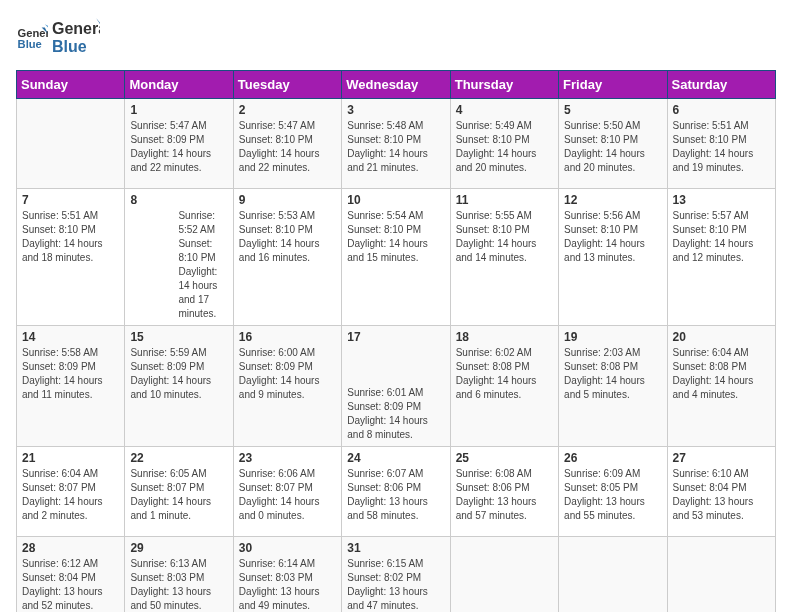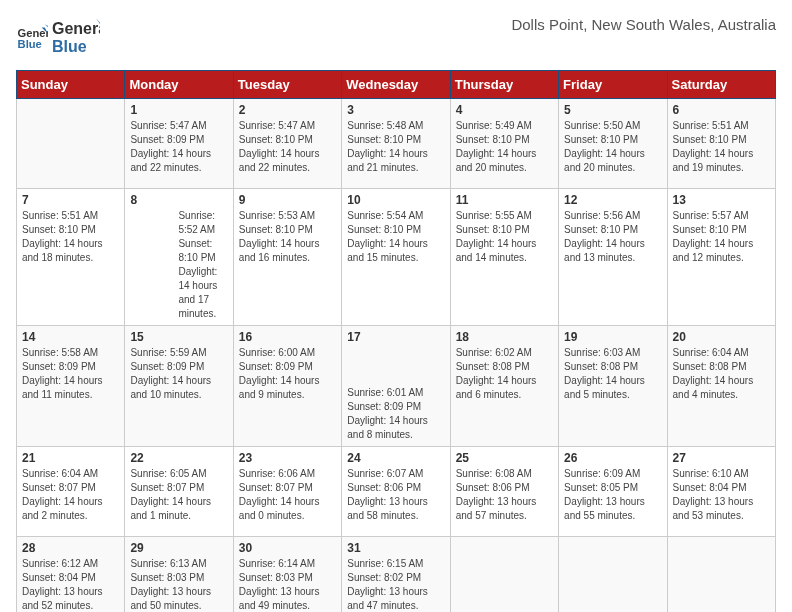--- a/index.html
+++ b/index.html
@@ -36,21 +36,21 @@
     .location-title {
       font-size: 15px;
       color: #555;
     }
     table {
       width: 100%;
       border-collapse: collapse;
       table-layout: fixed;
     }
     thead th {
-      background-color: #b91c1c;
+      background-color: #a21caf;
       color: #fff;
       font-size: 13px;
       font-weight: bold;
       padding: 6px 4px;
       text-align: left;
       border: 1px solid #1a4f80;
     }
     tbody td {
       border: 1px solid #ccc;
       vertical-align: top;
@@ -96,21 +96,20 @@
         <svg width="48" height="42" viewBox="0 0 48 42" xmlns="http://www.w3.org/2000/svg">
           <text x="0" y="18" font-size="16" font-weight="bold" fill="#333" font-family="Arial">General</text>
           <text x="0" y="36" font-size="16" font-weight="bold" fill="#2e6da4" font-family="Arial">Blue</text>
           <polygon points="44,2 54,14 48,8" fill="#2e6da4"></polygon>
           <polygon points="48,0 58,10 54,4" fill="#5a9fd4"></polygon>
         </svg>
       </div>
     </div>
   </div>
   <div class="title-area">
-    <div class="location-title">Dolls Point, New South Wales, Australia</div>
   </div>
 </div>
 
 <table>
   <thead>
     <tr>
     <th>Sunday</th>
         <th>Monday</th>
         <th>Tuesday</th>
         <th>Wednesday</th>
@@ -247,21 +246,21 @@
         </td>
         <td>
           <span class="day-number">18</span>
           <div class="cell-content" style="white-space: pre-line;">Sunrise: 6:02 AM
 Sunset: 8:08 PM
 Daylight: 14 hours
 and 6 minutes.</div>
         </td>
         <td>
           <span class="day-number">19</span>
-          <div class="cell-content" style="white-space: pre-line;">Sunrise: 6:03 AM
+          <div class="cell-content" style="white-space: pre-line;">Sunrise: 2:03 AM
 Sunset: 8:08 PM
 Daylight: 14 hours
 and 5 minutes.</div>
         </td>
         <td>
           <span class="day-number">20</span>
           <div class="cell-content" style="white-space: pre-line;">Sunrise: 6:04 AM
 Sunset: 8:08 PM
 Daylight: 14 hours
 and 4 minutes.</div>

